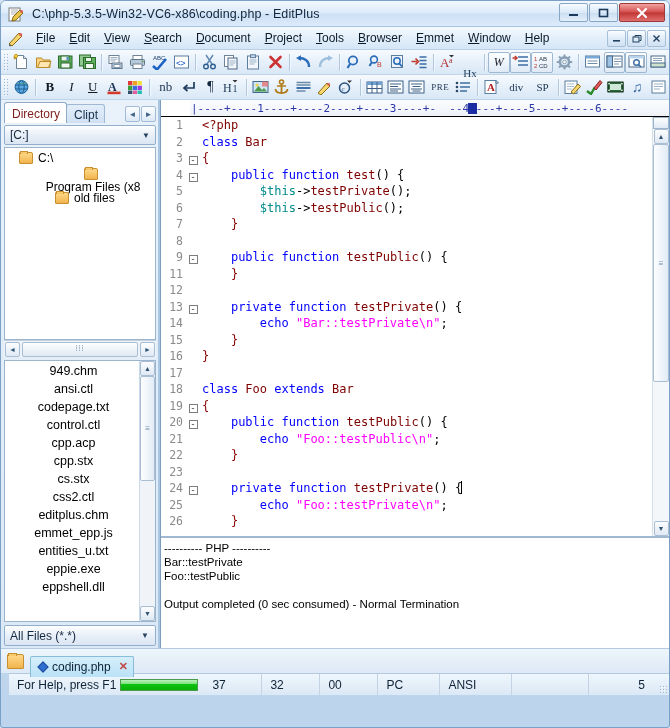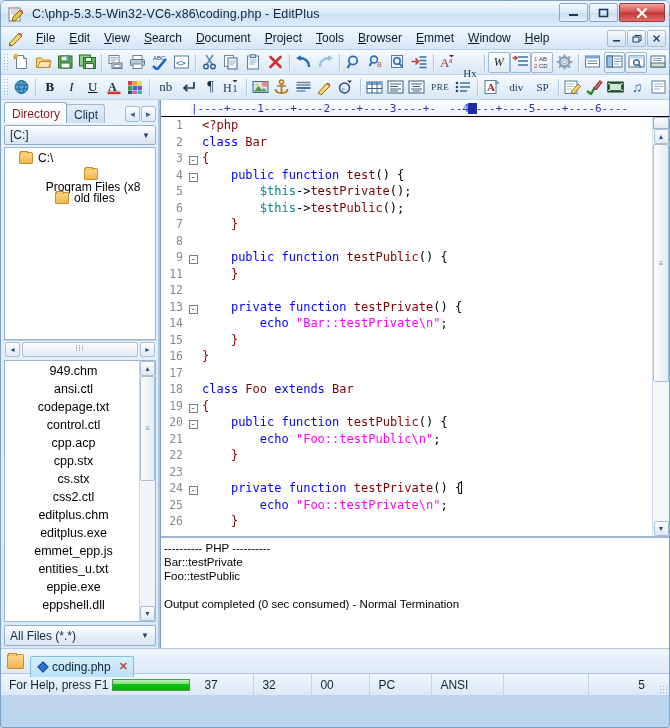--- a/index.html
+++ b/index.html
@@ -242,21 +242,21 @@
     border:1px solid #86bdd8; border-bottom:none; border-radius:2px 2px 0 0;
     font-size:12px; color:#0d2235;margin-top:10px;
   }
   .btab .dia { width:8px; height:8px; background:#2f6fd0; transform:rotate(45deg);
     margin-right:5px; border:1px solid #1b4c9c;}
   .btab .xc { margin-left:8px; color:#c04a4a; font-size:11px; font-weight:bold;}
   
   .statusbar {
     height:22px; display:flex; align-items:center;
     background: linear-gradient(180deg,#eff6fd,#dbe8f5);
-    border-top:1px solid #b4c9de; font-size:12px; color:#0f2236;
+    border-top:1px solid #b4c9de; font-size:12px; color:#0f2236;margin-left:8px;
   }
   .sb-cell { padding:0 8px; height:100%; display:flex; align-items:center;
              border-right:1px solid #c3d3e3; white-space:nowrap; }
   .sb-first { border-right:none; padding-right:4px; }
   .progress {
     width:78px; height:12px; border:1px solid #4c9a4c; margin-right:6px;
     background:linear-gradient(180deg,#bdf0bd 0%, #79e379 40%, #0fc40f 42%, #07b007 100%);
   }
   .sb-grow { flex:1; border-right:1px solid #c3d3e3;}
   .sb-right { padding:0 10px 0 8px; }
@@ -780,21 +780,20 @@
         <div class="fl-items">
           <div class="fl-item">949.chm</div>
           <div class="fl-item">ansi.ctl</div>
           <div class="fl-item">codepage.txt</div>
           <div class="fl-item">control.ctl</div>
           <div class="fl-item">cpp.acp</div>
           <div class="fl-item">cpp.stx</div>
           <div class="fl-item">cs.stx</div>
           <div class="fl-item">css2.ctl</div>
           <div class="fl-item">editplus.chm</div>
-          <div class="fl-item">editplus.exe</div>
           <div class="fl-item">emmet_epp.js</div>
           <div class="fl-item">entities_u.txt</div>
           <div class="fl-item">eppie.exe</div>
           <div class="fl-item">eppshell.dll</div>
 
         </div>
         <div class="vscroll">
           <div class="vs-btn">▲</div>
           <div class="vs-thumb" style="height:105px">≡</div>
           <div class="vs-track"></div>

